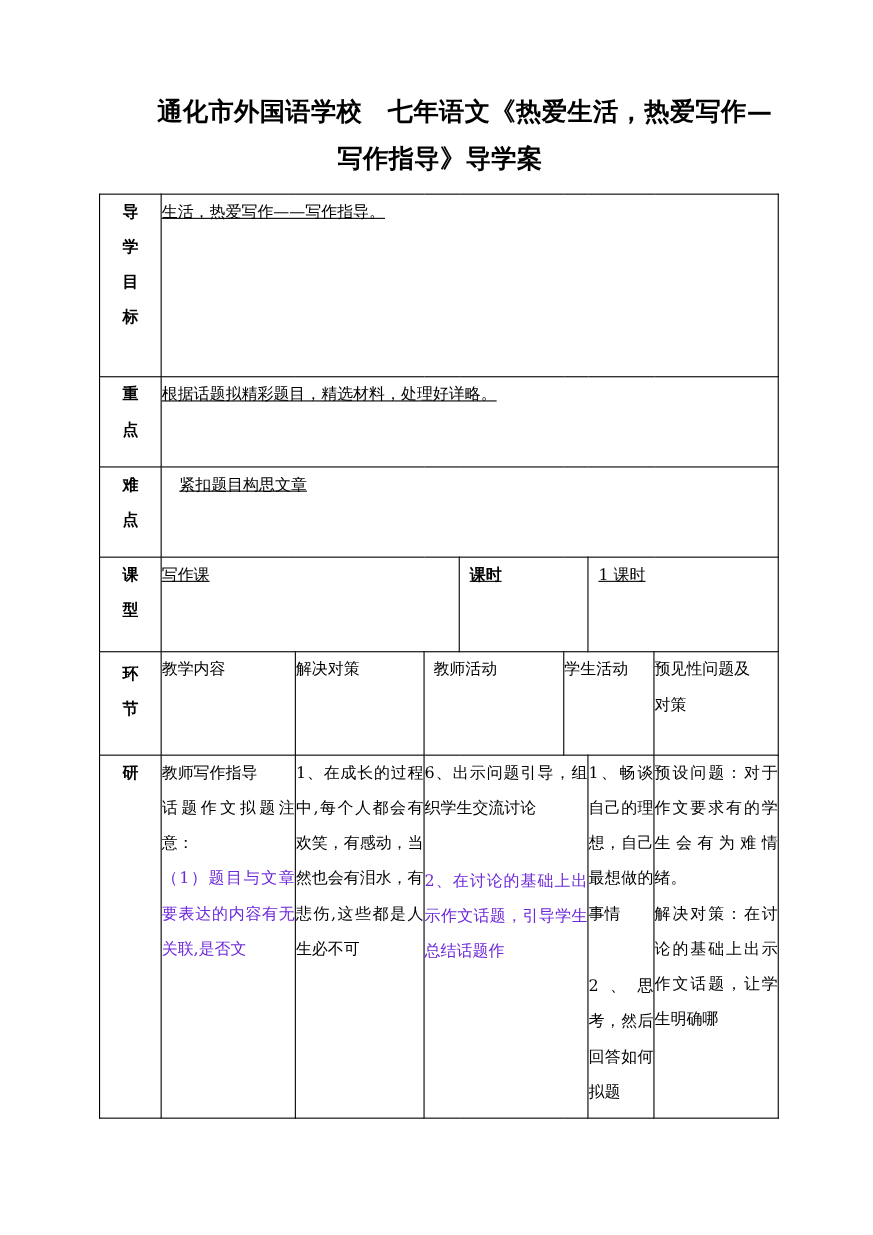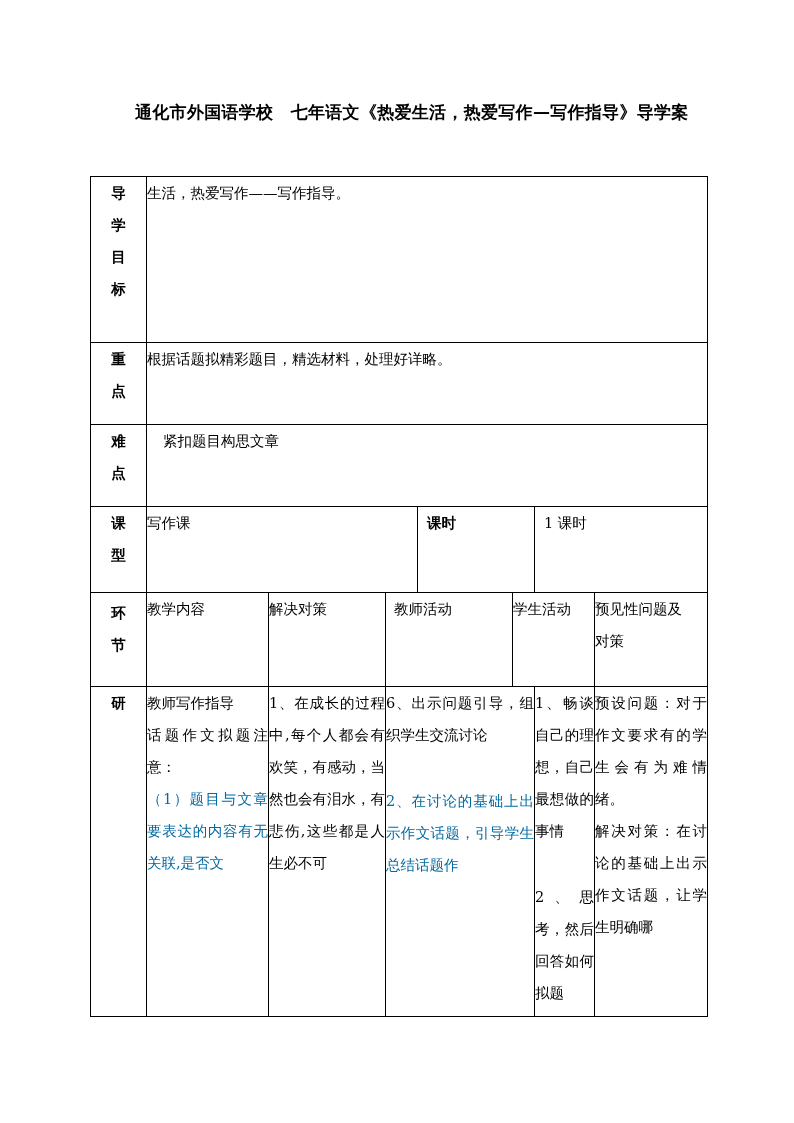--- a/index.html
+++ b/index.html
@@ -22,27 +22,28 @@
     left: 0; top: 0;
     width: 794px;
     height: 1123px;
     background: #ffffff;
   }
 
   
   .doc-title {
     position: absolute;
     left: 90px;
-    top: 91px;
+    top: 80px;
     width: 620px;
     font-weight: bold;
-    font-size: 17px;
+    font-size: 23px;
     line-height: 43px;
     letter-spacing: 0.3px;
     text-indent: 45px;
+    text-align: center;
   }
 
   
   .lesson-table {
     position: absolute;
     left: 90px;
     top: 176px;
     width: 617px;
     border-collapse: collapse;
     table-layout: fixed;
@@ -62,20 +63,21 @@
     vertical-align: top;
     padding-top: 8px;
     font-size: 15px;
     line-height: 38px;
   }
   .vlabel span { display: block; }
 
   .cell-text {
     padding: 4px 2px 4px 6px;
     line-height: 34px;
+    text-decoration: underline;
   }
   .cell-indent {
     text-indent: 16px;
   }
 
   
   .colhead {
     text-align: left;
     vertical-align: top;
     padding: 6px 4px 4px 4px;
@@ -94,21 +96,21 @@
     text-align: justify;
     text-justify: inter-ideograph;
     font-size: 14.5px;
   }
   .bodycell p {
     margin: 0;
   }
   .bodycell p.gap {
     margin-top: 34px;
   }
-  .red { color: #0369a1; }
+  .red { color: #6d28d9; }
 
   .stage-cell {
     font-weight: bold;
     text-align: center;
     vertical-align: middle;
     font-size: 15px;
   }
 </style>
 </head>
 <body>

